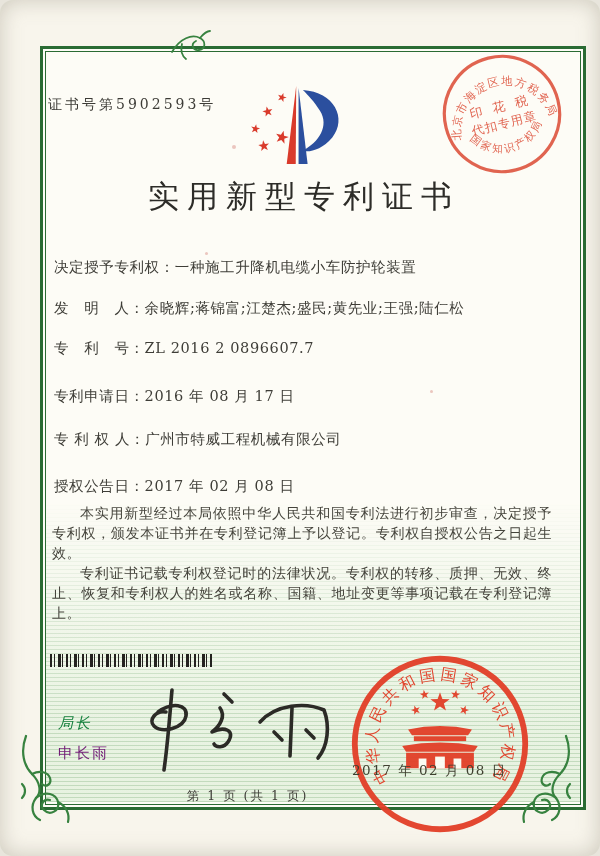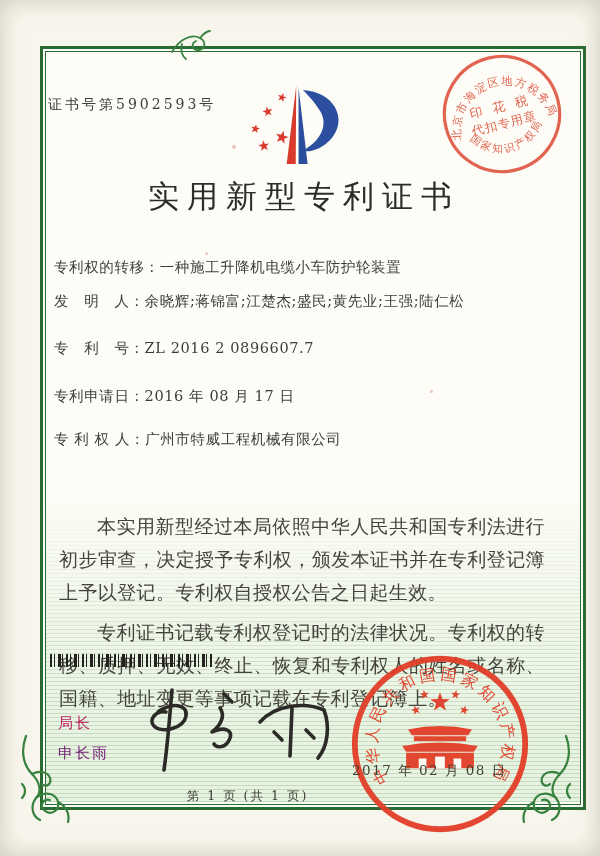--- a/index.html
+++ b/index.html
@@ -1,20 +1,21 @@
 <!DOCTYPE html>
 <html><head>
 <meta charset="utf-8">
 <style>
   html,body{margin:0;padding:0;background:#e8e5dc;}
   .page{
     position:relative;width:600px;height:856px;overflow:hidden;
     background:#f8f5ec;
     font-family:"DejaVu Serif","Liberation Serif",serif;
     box-shadow:inset 0 0 22px rgba(120,115,95,.35);
+    border-radius:13px;
   }
   .frame{
     position:absolute;left:40px;top:46px;width:540px;height:758px;
     border:3px solid #2a6b33;background:#fdfcf6;
   }
   .frame::after{
     content:"";position:absolute;inset:2px;border:1px solid #2a6b33;pointer-events:none;
   }
   .guilloche{
     position:absolute;left:46px;top:500px;width:534px;height:302px;
@@ -25,32 +26,32 @@
     mask-image:linear-gradient(180deg,transparent 0%,rgba(0,0,0,.75) 45%,#000 75%);
   }
   .cert-no{position:absolute;left:48px;top:96px;font-size:14px;letter-spacing:3px;color:#3c3b36;}
   .logo{position:absolute;left:243px;top:82px;}
   .tax-stamp{position:absolute;left:438px;top:50px;transform:rotate(-14deg);opacity:.88;}
   .title{
     position:absolute;left:0;top:176px;width:600px;text-align:center;
     font-size:31px;font-weight:normal;letter-spacing:8px;text-indent:8px;color:#2d2c28;
   }
   .field{position:absolute;left:54px;font-size:14.5px;color:#3e3d37;letter-spacing:.6px;white-space:nowrap;}
-  .f0{top:258px}.f1{top:292px}.f2{top:339px}.f3{top:387px}.f4{top:430px}.f5{top:477px}
+  .f0{top:258px}.f1{top:299px}.f2{top:339px}.f3{top:387px}.f4{top:430px}.f5{top:477px}
   .paras{position:absolute;left:52px;top:503px;width:500px;color:#45443c;}
   .paras p{
-    margin:7px;font-size:19px;line-height:33px;text-align:justify;text-indent:2em;letter-spacing:.4px;
+    margin:0;font-size:14px;line-height:20px;text-align:justify;text-indent:2em;letter-spacing:.4px;
   }
   .barcode{
     position:absolute;left:50px;top:654px;width:162px;height:13px;
     background:repeating-linear-gradient(90deg,
       #23221f 0 2px,transparent 2px 4px,#23221f 4px 5px,transparent 5px 8px,
       #23221f 8px 11px,transparent 11px 12px,#23221f 12px 13px,transparent 13px 16px);
   }
-  .signoff-title{position:absolute;left:58px;top:714px;font-size:15px;color:#be185d;letter-spacing:2px;}
+  .signoff-title{position:absolute;left:58px;top:714px;font-size:15px;color:#15803d;letter-spacing:2px;font-style:italic;}
   .signoff-name{position:absolute;left:58px;top:744px;font-size:15px;color:#701a75;letter-spacing:2px;}
   .signature{position:absolute;left:128px;top:682px;}
   .seal{position:absolute;left:348px;top:652px;opacity:.94;}
   .seal-date{
     position:absolute;left:352px;top:762px;font-size:13.5px;letter-spacing:1.5px;
     color:#3f4030;z-index:6;white-space:nowrap;
   }
   .footer{position:absolute;left:0;top:788px;width:495px;text-align:center;font-size:12.5px;letter-spacing:2px;color:#3e3d37;}
   .flourish{position:absolute;}
   .fl-bl{left:12px;top:732px;}
@@ -128,25 +129,26 @@
     </text>
     <text class="tax-text" font-size="10" letter-spacing="2">
       <textPath href="#taxBot" xlink:href="#taxBot" startOffset="50%" text-anchor="middle">国家知识产权局</textPath>
     </text>
     <text x="60" y="57" text-anchor="middle" class="tax-text" font-size="12" letter-spacing="3">印 花 税</text>
     <text x="60" y="73" text-anchor="middle" class="tax-text" font-size="11.5" letter-spacing="1">代扣专用章</text>
   </svg>
 
   <div class="title">实用新型专利证书</div>
 
-  <div class="field f0"><span>专利权的转移：</span><span>一种施工升降机电缆小车防护轮装置</span></div>
+  <div class="field f0"><span>决定授予专利权：</span><span>一种施工升降机电缆小车防护轮装置</span></div>
   <div class="field f1"><span>发　明　人：</span><span>余晓辉;蒋锦富;江楚杰;盛民;黄先业;王强;陆仁松</span></div>
   <div class="field f2"><span>专　利　号：</span><span>ZL 2016 2 0896607.7</span></div>
   <div class="field f3"><span>专利申请日：</span><span>2016 年 08 月 17 日</span></div>
   <div class="field f4"><span>专 利 权 人：</span><span>广州市特威工程机械有限公司</span></div>
+  <div class="field f5"><span>授权公告日：</span><span>2017 年 02 月 08 日</span></div>
 
   <div class="paras">
     <p>本实用新型经过本局依照中华人民共和国专利法进行初步审查，决定授予专利权，颁发本证书并在专利登记簿上予以登记。专利权自授权公告之日起生效。</p>
     <p>专利证书记载专利权登记时的法律状况。专利权的转移、质押、无效、终止、恢复和专利权人的姓名或名称、国籍、地址变更等事项记载在专利登记簿上。</p>
   </div>
 
   <div class="barcode"></div>
 
   <div class="signoff-title">局长</div>
   <div class="signoff-name">申长雨</div>

